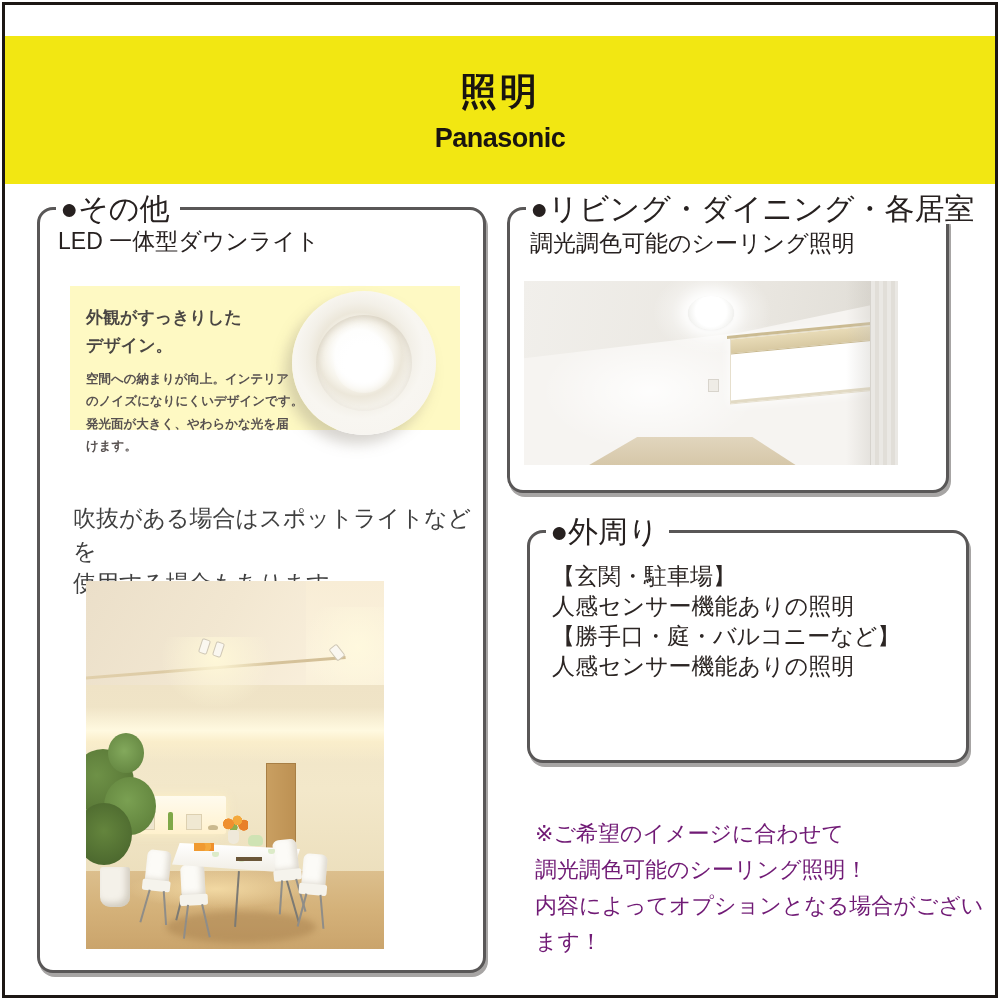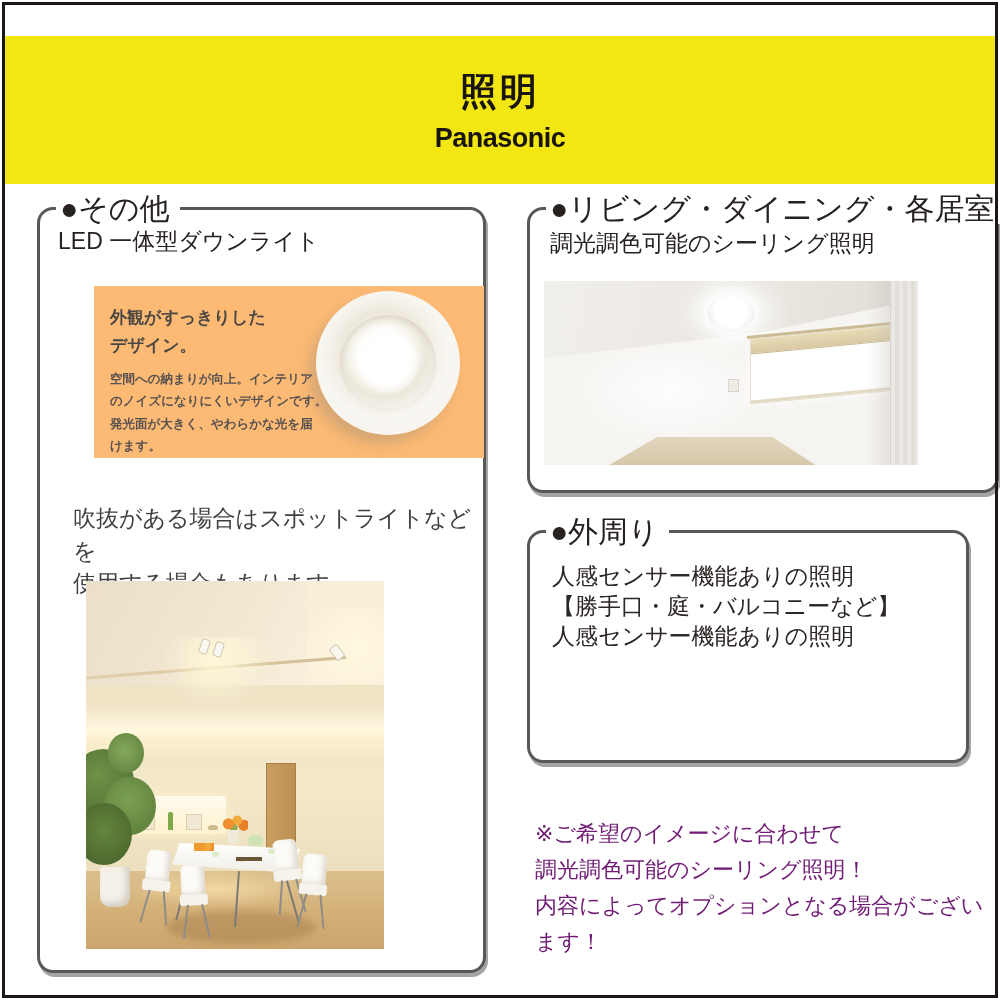--- a/index.html
+++ b/index.html
@@ -12,28 +12,28 @@
           display:flex;flex-direction:column;align-items:center;justify-content:center;gap:6px;}
   .banner-title{font-size:37px;font-weight:900;letter-spacing:3px;color:#191410;}
   .banner-brand{font-size:27px;font-weight:700;letter-spacing:-0.5px;color:#191410;transform:scaleY(1.05);}
 
   
   .panel{position:absolute;border:3px solid #595757;border-radius:16px;background:#fff;
          box-shadow:2px 4px 0 #a7a5a4;}
   .panel-title{position:absolute;top:-16px;left:16px;background:#fff;padding:0 10px 0 4px;
                font-size:30px;line-height:30px;font-weight:500;color:#272120;white-space:nowrap;}
   .box-other{left:37px;top:207px;width:443px;height:760px;}
-  .box-living{left:527px;top:207px;width:436px;height:280px;padding-left:30px;}
+  .box-living{left:507px;top:207px;width:436px;height:280px;}
   .box-exterior{left:527px;top:530px;width:436px;height:227px;}
 
   .lead{position:absolute;left:18px;top:16px;font-size:23px;color:#272120;}
   .lead2{position:absolute;left:20px;top:18px;font-size:23px;color:#272120;}
 
   
-  .product-panel{position:absolute;left:30px;top:76px;width:390px;height:172px;background:#fdba74;margin-left:24px;}
+  .product-panel{position:absolute;left:30px;top:76px;width:390px;height:144px;background:#fef9c3;}
   .ph{position:absolute;left:16px;top:18px;font-size:17px;font-weight:bold;color:#4a4643;line-height:1.65;}
   .pb{position:absolute;left:16px;top:82px;font-size:12.5px;font-weight:600;color:#575150;line-height:1.78;}
   .downlight{position:absolute;left:222px;top:5px;width:144px;height:144px;border-radius:50%;
      background:radial-gradient(circle at 47% 44%, #ffffff 0%, #fefefd 22%, #f6f3ea 31%, #ece7da 38%, #f3f0e8 47%, #f8f6f1 58%, #f6f3ee 100%);
      box-shadow:-7px 9px 14px rgba(140,132,118,0.35);}
   .dl-ring{position:absolute;inset:24px;border-radius:50%;box-shadow:inset 0 3px 7px rgba(180,170,148,0.35);}
   .dl-core{position:absolute;inset:42px;border-radius:50%;
      background:radial-gradient(circle,#ffffff 0 45%,rgba(255,255,255,0) 80%);}
 
   .note{position:absolute;left:33px;top:292px;font-size:23px;line-height:1.42;color:#404040;}
@@ -272,20 +272,21 @@
       <div class="r-cshade"></div>
       <div class="r-column"></div>
       <div class="r-floor"></div>
       <div class="r-switch"></div>
     </div>
   </section>
 
   <section class="panel box-exterior">
     <div class="panel-title">●外周り</div>
     <div class="ex-content">
+      <div class="row">【玄関・駐車場】</div>
       <div class="row ex-b1">人感センサー機能ありの照明</div>
       <div class="row ex-h2">【勝手口・庭・バルコニーなど】</div>
       <div class="row ex-b2">人感センサー機能ありの照明</div>
     </div>
   </section>
 
   <div class="footer-note">
     <div>※ご希望のイメージに合わせて</div>
     <div>調光調色可能のシーリング照明！</div>
     <div>内容によってオプションとなる場合がございます！</div>

